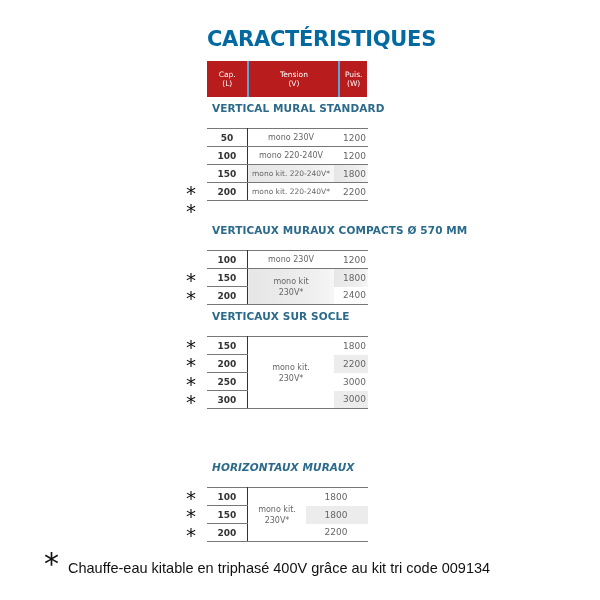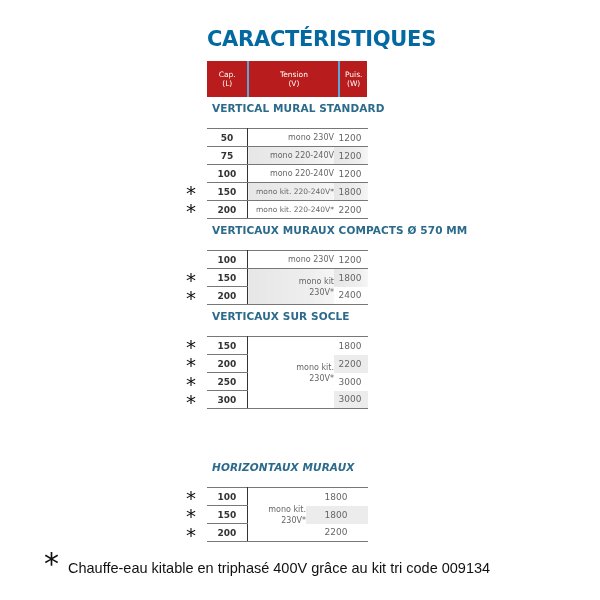--- a/index.html
+++ b/index.html
@@ -15,22 +15,22 @@
   .header .hc.ten { width:90px; border-right:2px solid #5aa6d8; }
   .header .hc.pui { width:27px; }
   .sec-title { position:absolute; left:212px; font-size:10.5px; font-weight:bold;
                color:#2b6a8b; white-space:nowrap; letter-spacing:0.1px; }
   table.spec { position:absolute; left:207px; width:161px; border-collapse:collapse;
                font-size:8.5px; color:#555; }
   table.spec td { height:17px; padding:0; border-top:1px solid #777; border-bottom:1px solid #777;
                   vertical-align:middle; }
   table.spec td.cap { width:40px; text-align:center; font-weight:bold; color:#333;
                       border-right:1.5px solid #333; font-size:9px; }
-  table.spec td.ten { text-align:right; color:#666; white-space:nowrap; font-size:8px; }
-  table.spec td.pui { text-align:center; padding-right:2px; color:#666; width:32px; font-size:9px; }
+  table.spec td.ten { text-align:center; color:#666; white-space:nowrap; font-size:8px; }
+  table.spec td.pui { text-align:right; padding-right:2px; color:#666; width:32px; font-size:9px; }
   table.spec td.merged { border-bottom:1px solid #777; line-height:11px; }
   table.spec td.noline { border-top:none; border-bottom:none; }
   .shade { background:linear-gradient(90deg,#e6e6e6 0%,#eeeeee 70%,#f6f6f6 100%); }
   .shade-soft { background:#ececec; }
   .star { position:absolute; left:186px; font-size:20px; line-height:20px; color:#111;
           font-family:"DejaVu Sans", sans-serif; }
   .footnote { position:absolute; left:44px; top:550px; white-space:nowrap; }
   .footnote .big-star { font-size:30px; color:#111; position:absolute; left:0; top:-4px; }
   .footnote .text { position:absolute; left:24px; top:10px; font-size:14.5px; color:#111;
                     font-family:"Liberation Sans", sans-serif; }
@@ -55,25 +55,20 @@
   </div>
 </div>
 
 <div class="sec-title" style="top:102px;">VERTICAL MURAL STANDARD</div>
 <table class="spec" style="top:128px;">
   <tbody>
       <tr>
     <td class="cap">50</td>
     <td class="ten">mono 230V</td>
     <td class="pui">1200</td>
-  </tr>
-  <tr>
-    <td class="cap">75</td>
-    <td class="ten shade">mono  220-240V</td>
-    <td class="pui shade">1200</td>
   </tr>
   <tr>
     <td class="cap">100</td>
     <td class="ten">mono  220-240V</td>
     <td class="pui">1200</td>
   </tr>
   <tr>
     <td class="cap">150</td>
     <td class="ten shade" style="font-size:7.5px;">mono kit. 220-240V*</td>
     <td class="pui shade">1800</td>

